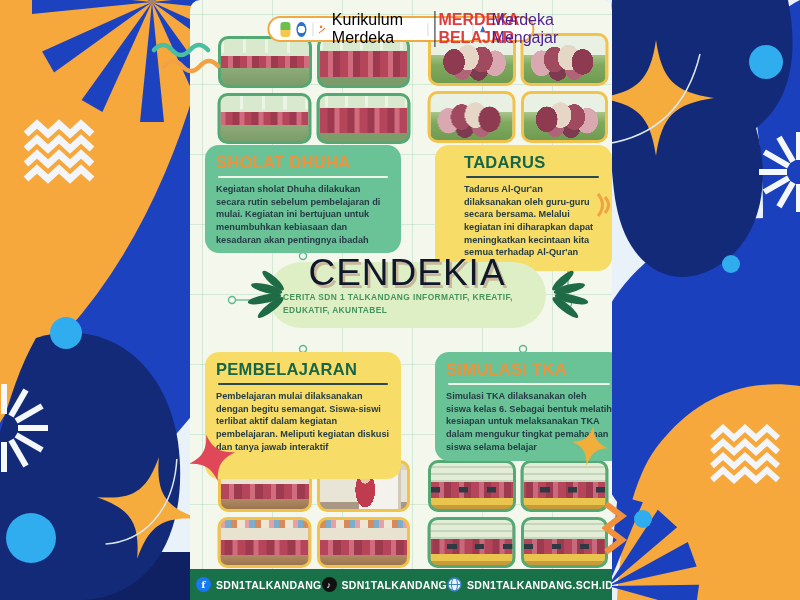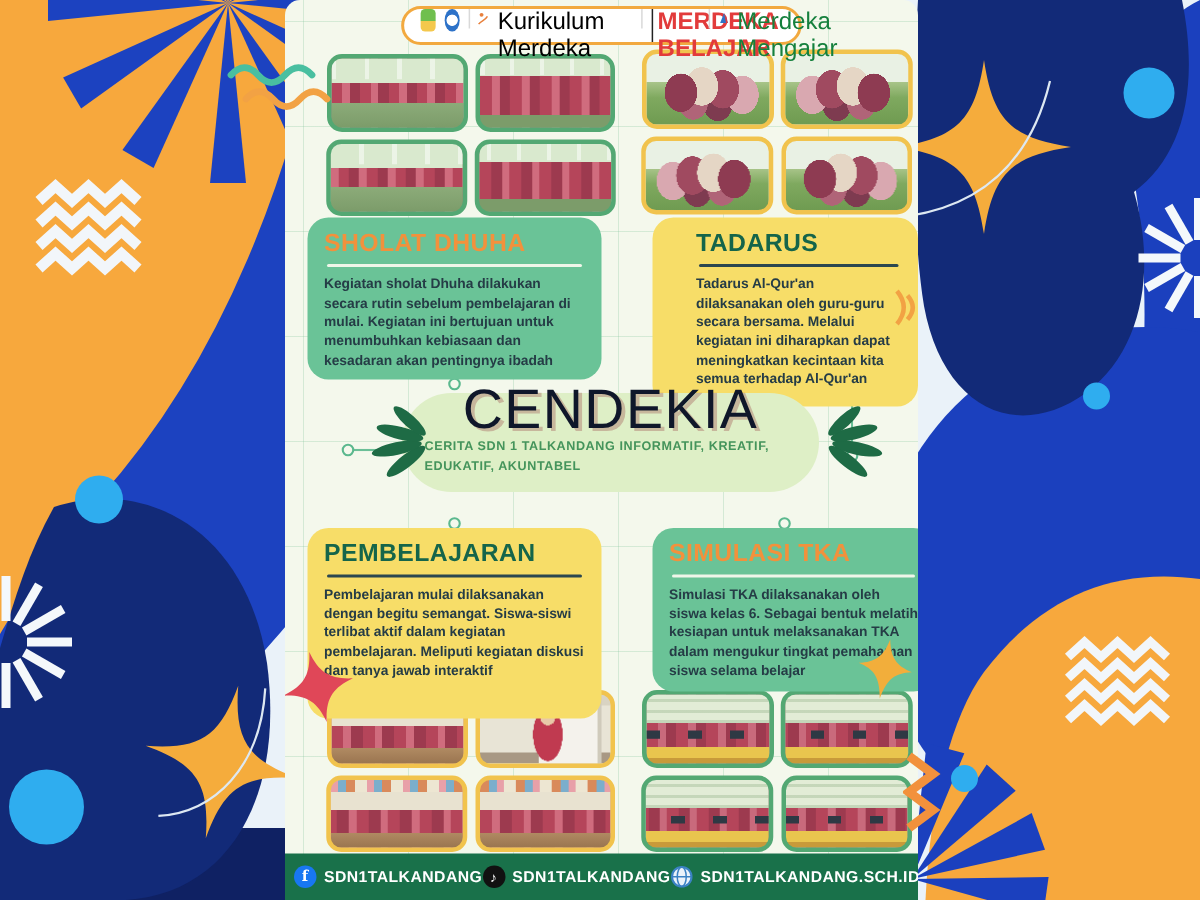--- a/index.html
+++ b/index.html
@@ -11,25 +11,25 @@
   
   .poster{position:absolute;left:190px;top:0;width:422px;height:600px;z-index:1;
           background:#F4F8EC;border-radius:10px 10px 0 0;overflow:hidden;}
   .poster::before{content:"";position:absolute;inset:0;
      background-image:linear-gradient(rgba(130,195,155,.28) 1px,transparent 1px),
                       linear-gradient(90deg,rgba(130,195,155,.28) 1px,transparent 1px);
      background-size:70px 70px;background-position:12px 14px;}
   .circuit{position:absolute;left:0;top:0;z-index:1;pointer-events:none;}
 
   
-  .logos-pill{position:absolute;left:50%;top:4px;transform:translateX(-50%);z-index:4;
+  .logos-pill{position:absolute;left:50%;top:16px;transform:translateX(-50%);z-index:4;
       height:26px;background:#fff;border:2px solid #F2A93F;border-radius:15px;
-      display:flex;gap:6px;padding:0 11px;box-sizing:border-box;}
+      display:flex;align-items:center;gap:6px;padding:0 11px;box-sizing:border-box;}
   .txt.red{color:#E23B3B;font-weight:800;border-left:1.5px solid #222;padding-left:3px;width:28px;}
-  .txt.blue{color:#15803d;width:30px;}
+  .txt.blue{color:#4c1d95;width:30px;}
   .lgi{display:inline-block;}
   .lgi.school{width:15px;height:15px;border-radius:3px;
       background:linear-gradient(180deg,#6FBF4E 0 55%,#F4C84D 55% 100%);}
   .lgi.kemdikbud{width:15px;height:15px;border-radius:50%;
       background:radial-gradient(circle,#fff 0 3.5px,#2D72C8 4px);}
   .sep{width:1px;height:13px;background:#D9D9D9;}
 
   
   .photo-grid{position:absolute;display:grid;grid-template-columns:1fr 1fr;
       grid-template-rows:1fr 1fr;gap:5px;z-index:2;}

